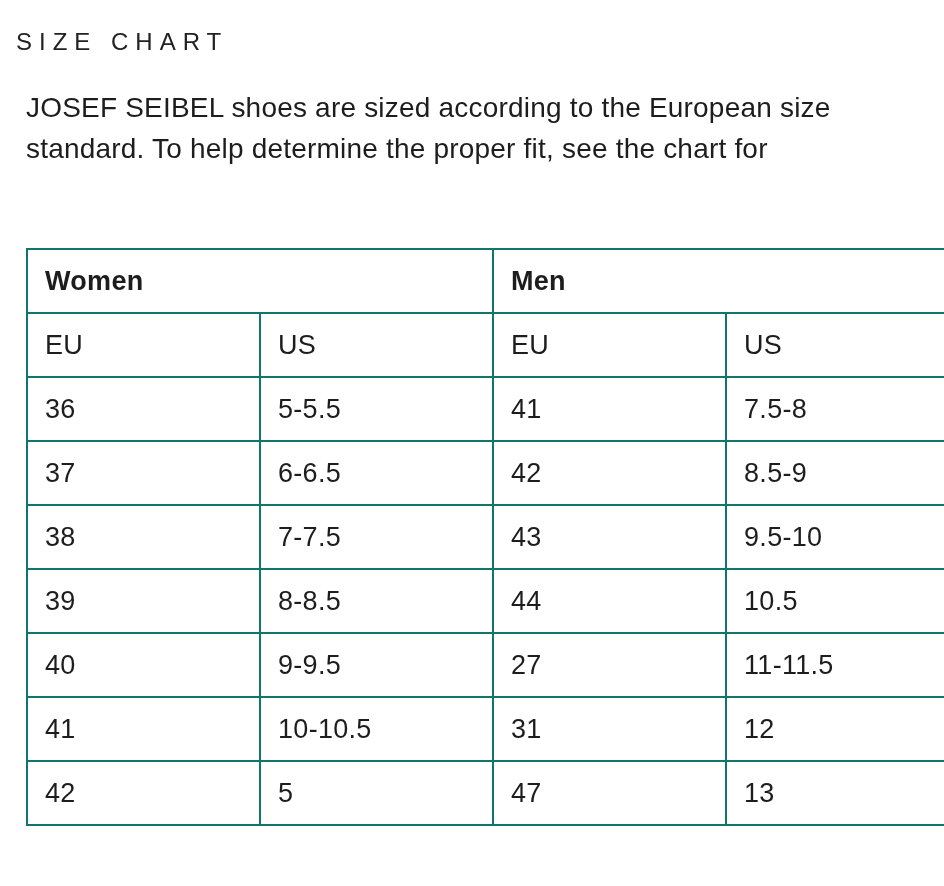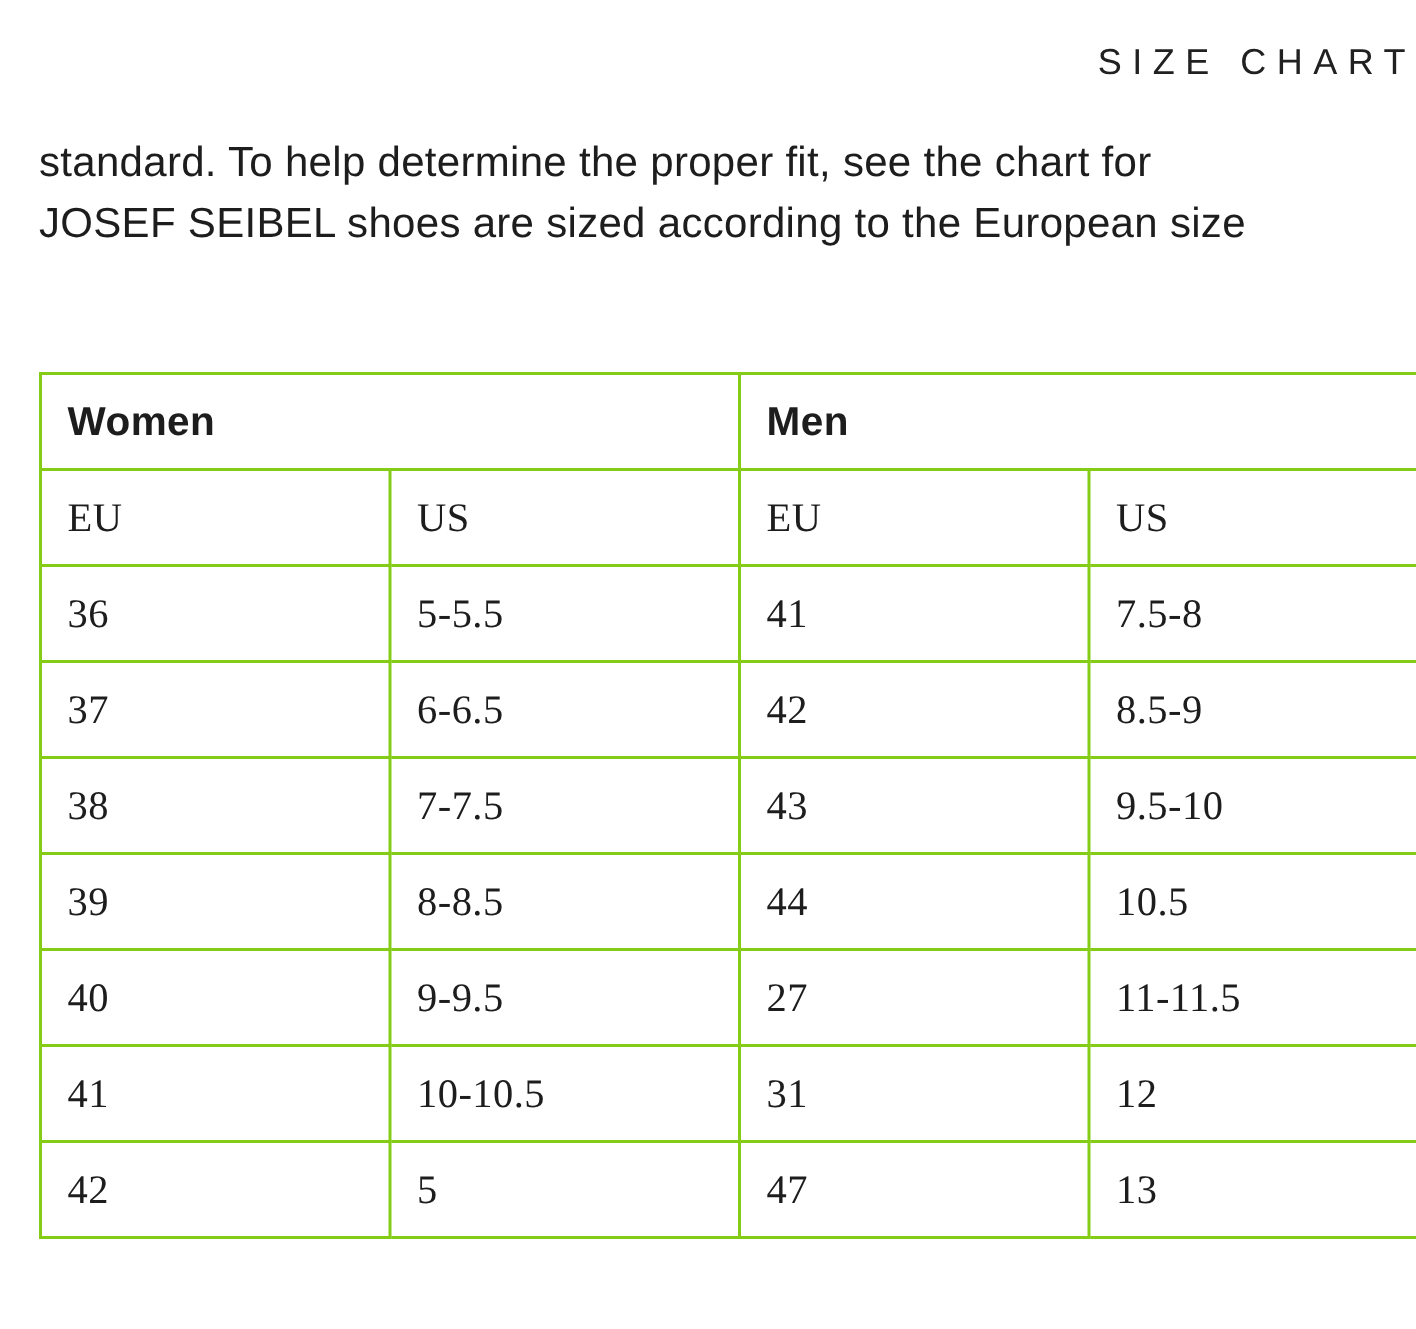--- a/index.html
+++ b/index.html
@@ -17,70 +17,68 @@
     width: 944px;
     height: 886px;
   }
   .page-title {
     margin: 28px 0 0 16px;
     font-size: 24px;
     font-weight: 400;
     letter-spacing: 7px;
     line-height: 28px;
     color: #212121;
-    text-align: right;
   }
   .intro {
     margin: 31px 0 0 26px;
     font-size: 28px;
     font-weight: 400;
     line-height: 41px;
     letter-spacing: 0.2px;
     color: #1d1d1d;
   }
   .intro .line { display: block; }
   table.size-table {
     border-collapse: collapse;
     table-layout: fixed;
     width: 932px;
     margin: 79px 0 0 26px;
     background: #ffffff;
   }
   table.size-table col { width: 233px; }
   table.size-table th,
   table.size-table td {
-    border: 2px solid #84cc16;
+    border: 2px solid #0f766e;
     height: 62px;
     padding: 0 6px 0 17px;
     text-align: left;
     vertical-align: middle;
     font-size: 27px;
     letter-spacing: 0.3px;
     color: #1d1d1d;
     white-space: nowrap;
     overflow: hidden;
   }
   table.size-table th.group-header {
     font-weight: 700;
   }
   table.size-table td {
     font-weight: 400;
-    font-family: Liberation Serif, serif;
   }
 </style>
 </head>
 <body>
 
 <div class="page">
 
   <h1 class="page-title">SIZE CHART</h1>
 
   <div class="intro">
+    <span class="line">JOSEF SEIBEL shoes are sized according to the European size</span>
     <span class="line">standard. To help determine the proper fit, see the chart for</span>
-    <span class="line">JOSEF SEIBEL shoes are sized according to the European size</span>
   </div>
 
   <table class="size-table">
     <colgroup>
       <col>
         <col>
         <col>
         <col>
     </colgroup>
     <tbody>

